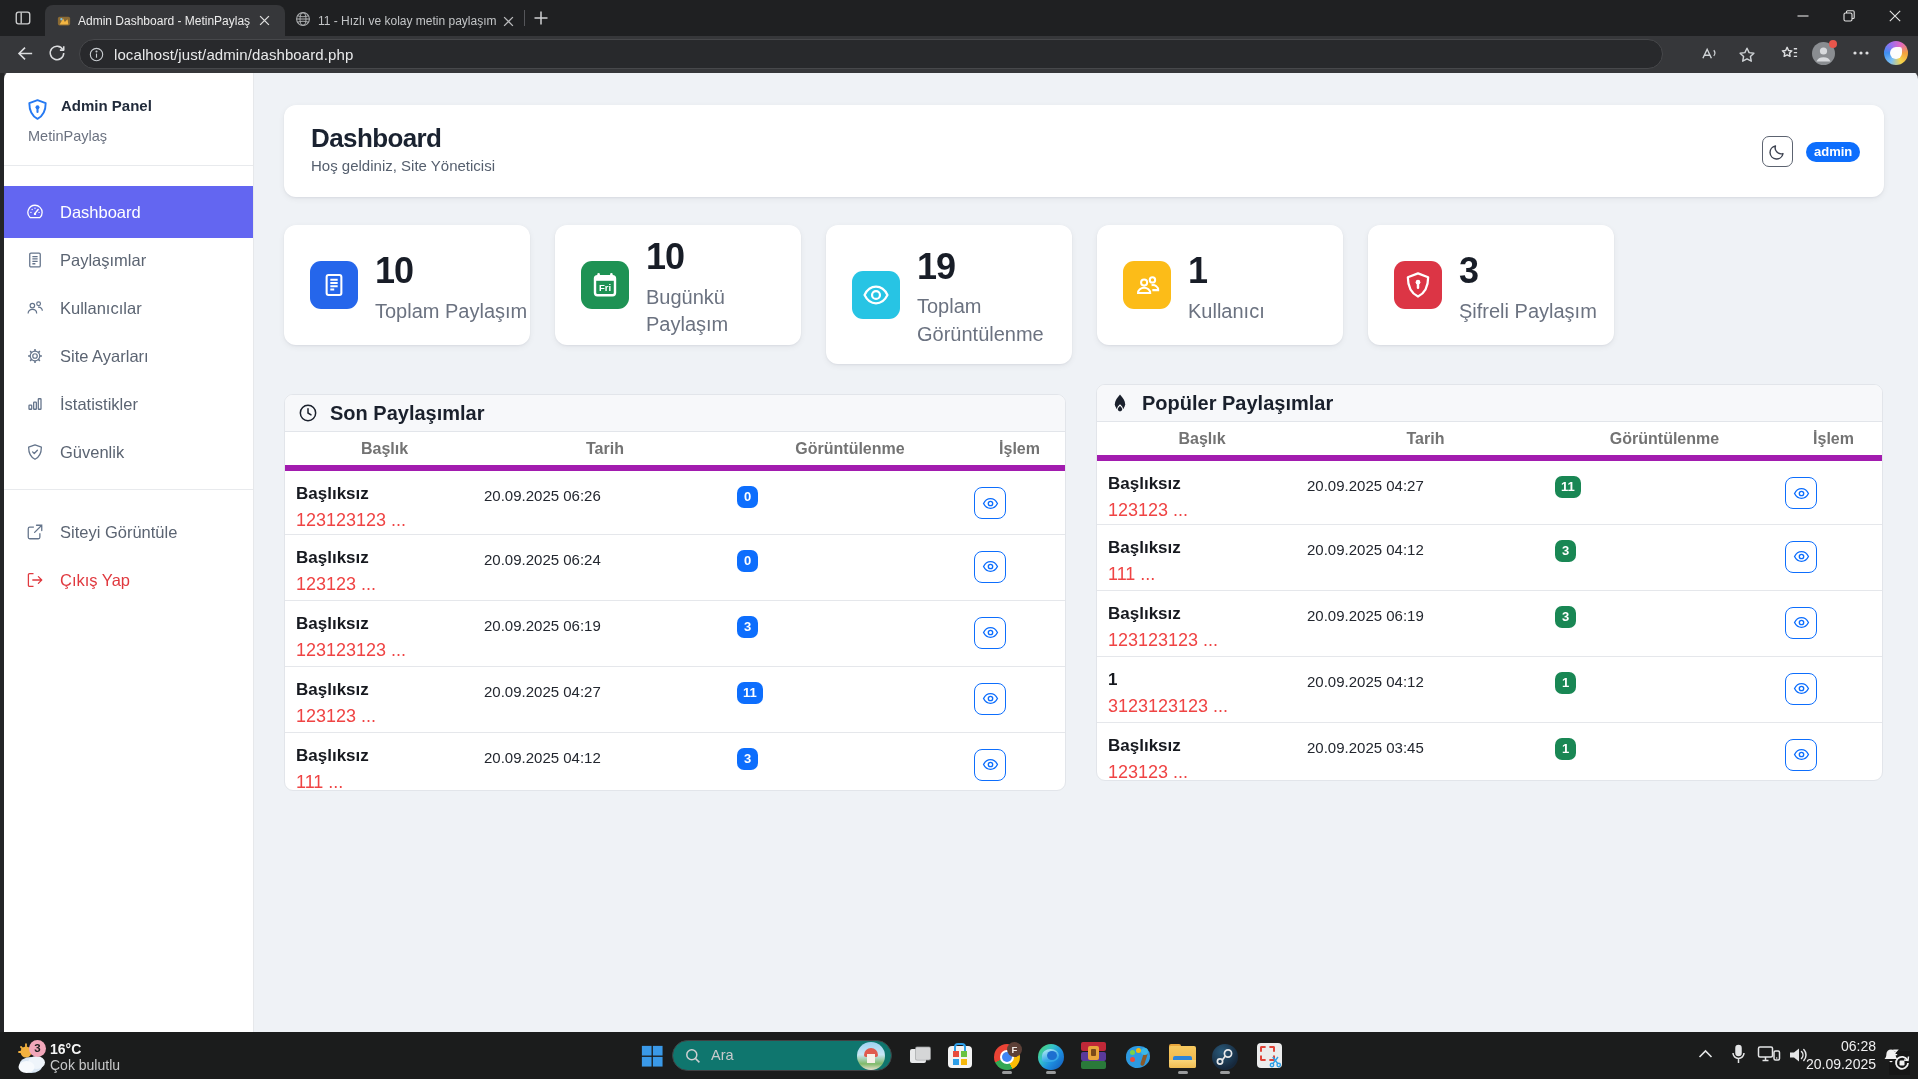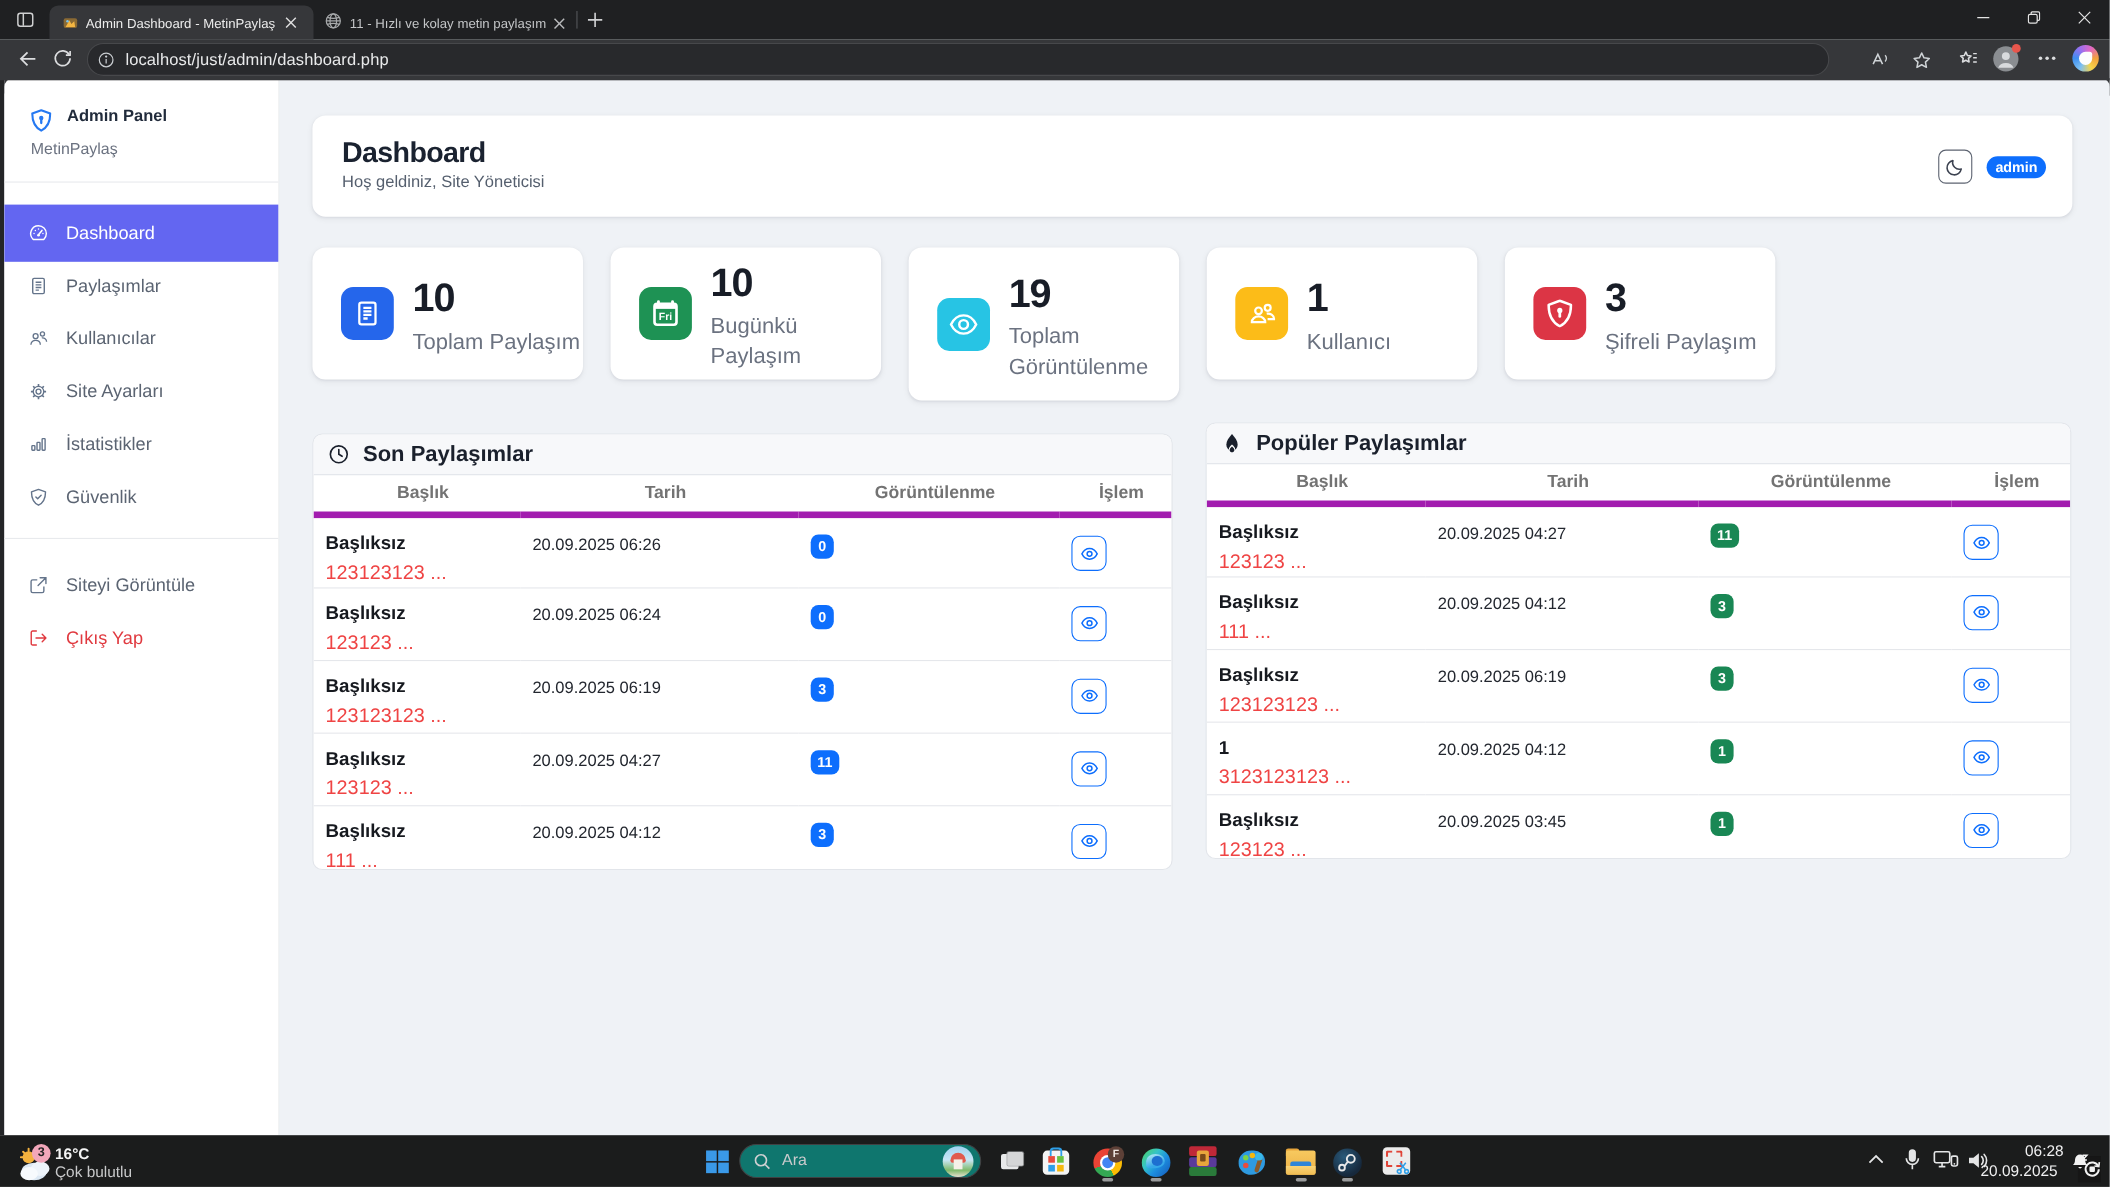--- a/index.html
+++ b/index.html
@@ -621,21 +621,21 @@
         <path d="M5.5 15.5 H11.5"></path>
         <path d="M8.5 12 V15.5"></path>
         <rect x="17" y="6" width="5.5" height="9" rx="1.5" fill="#1b1c1c"></rect>
         <circle cx="19.7" cy="13" r="0.8" fill="#e4e5e6" stroke="none"></circle>
       </svg>
     <svg class="abs" style="left:1788px;top:13px" width="20" height="20" viewBox="0 0 20 20" fill="#e4e5e6">
         <path d="M2 7.5 H6 L11 3.5 V16.5 L6 12.5 H2 Z"></path>
         <path d="M13.5 6.5 a5 5 0 0 1 0 7 M15.8 4.5 a8 8 0 0 1 0 11" fill="none" stroke="#e4e5e6" stroke-width="1.5" stroke-linecap="round"></path>
       </svg>
     <div class="abs" style="left:1818px;top:6px;width:58px;text-align:right;color:#f0f0f1;font-size:14px">06:28</div>
-    <div class="abs" style="left:1795px;top:24px;width:81px;text-align:center;color:#f0f0f1;font-size:14px">20.09.2025</div>
+    <div class="abs" style="left:1795px;top:24px;width:81px;text-align:right;color:#f0f0f1;font-size:14px">20.09.2025</div>
     <div class="abs" style="left:1889px;top:19px;width:21px;height:24px;background:#161616"></div>
     <svg class="abs" style="left:1883px;top:16px" width="16" height="17" viewBox="0 0 16 17">
         <path d="M8 1.5 a4.6 4.6 0 0 1 4.6 4.6 c0 3 1.1 4.2 1.9 4.9 H1.5 c.8-.7 1.9-1.9 1.9-4.9 A4.6 4.6 0 0 1 8 1.5 Z" fill="#f2f2f2"></path>
         <path d="M6.3 13 a1.8 1.8 0 0 0 3.4 0 Z" fill="#f2f2f2"></path>
         <path d="M10.2 2.2 h4 l-4 4.4 h4" stroke="#f2f2f2" stroke-width="1.4" fill="none"></path>
       </svg>
     <svg class="abs" style="left:1894px;top:23px" width="16" height="16" viewBox="0 0 16 16" fill="none" stroke="#f2f2f2">
         <path d="M13.4 5.2 a6 6 0 1 0 .6 2.8" stroke-width="1.8"></path>
         <path d="M14.5 1.5 L14 5.5 L10 5" stroke-width="1.5"></path>
         <rect x="5.5" y="5.5" width="5" height="5" rx="1.2" fill="#f2f2f2" stroke="none"></rect>

